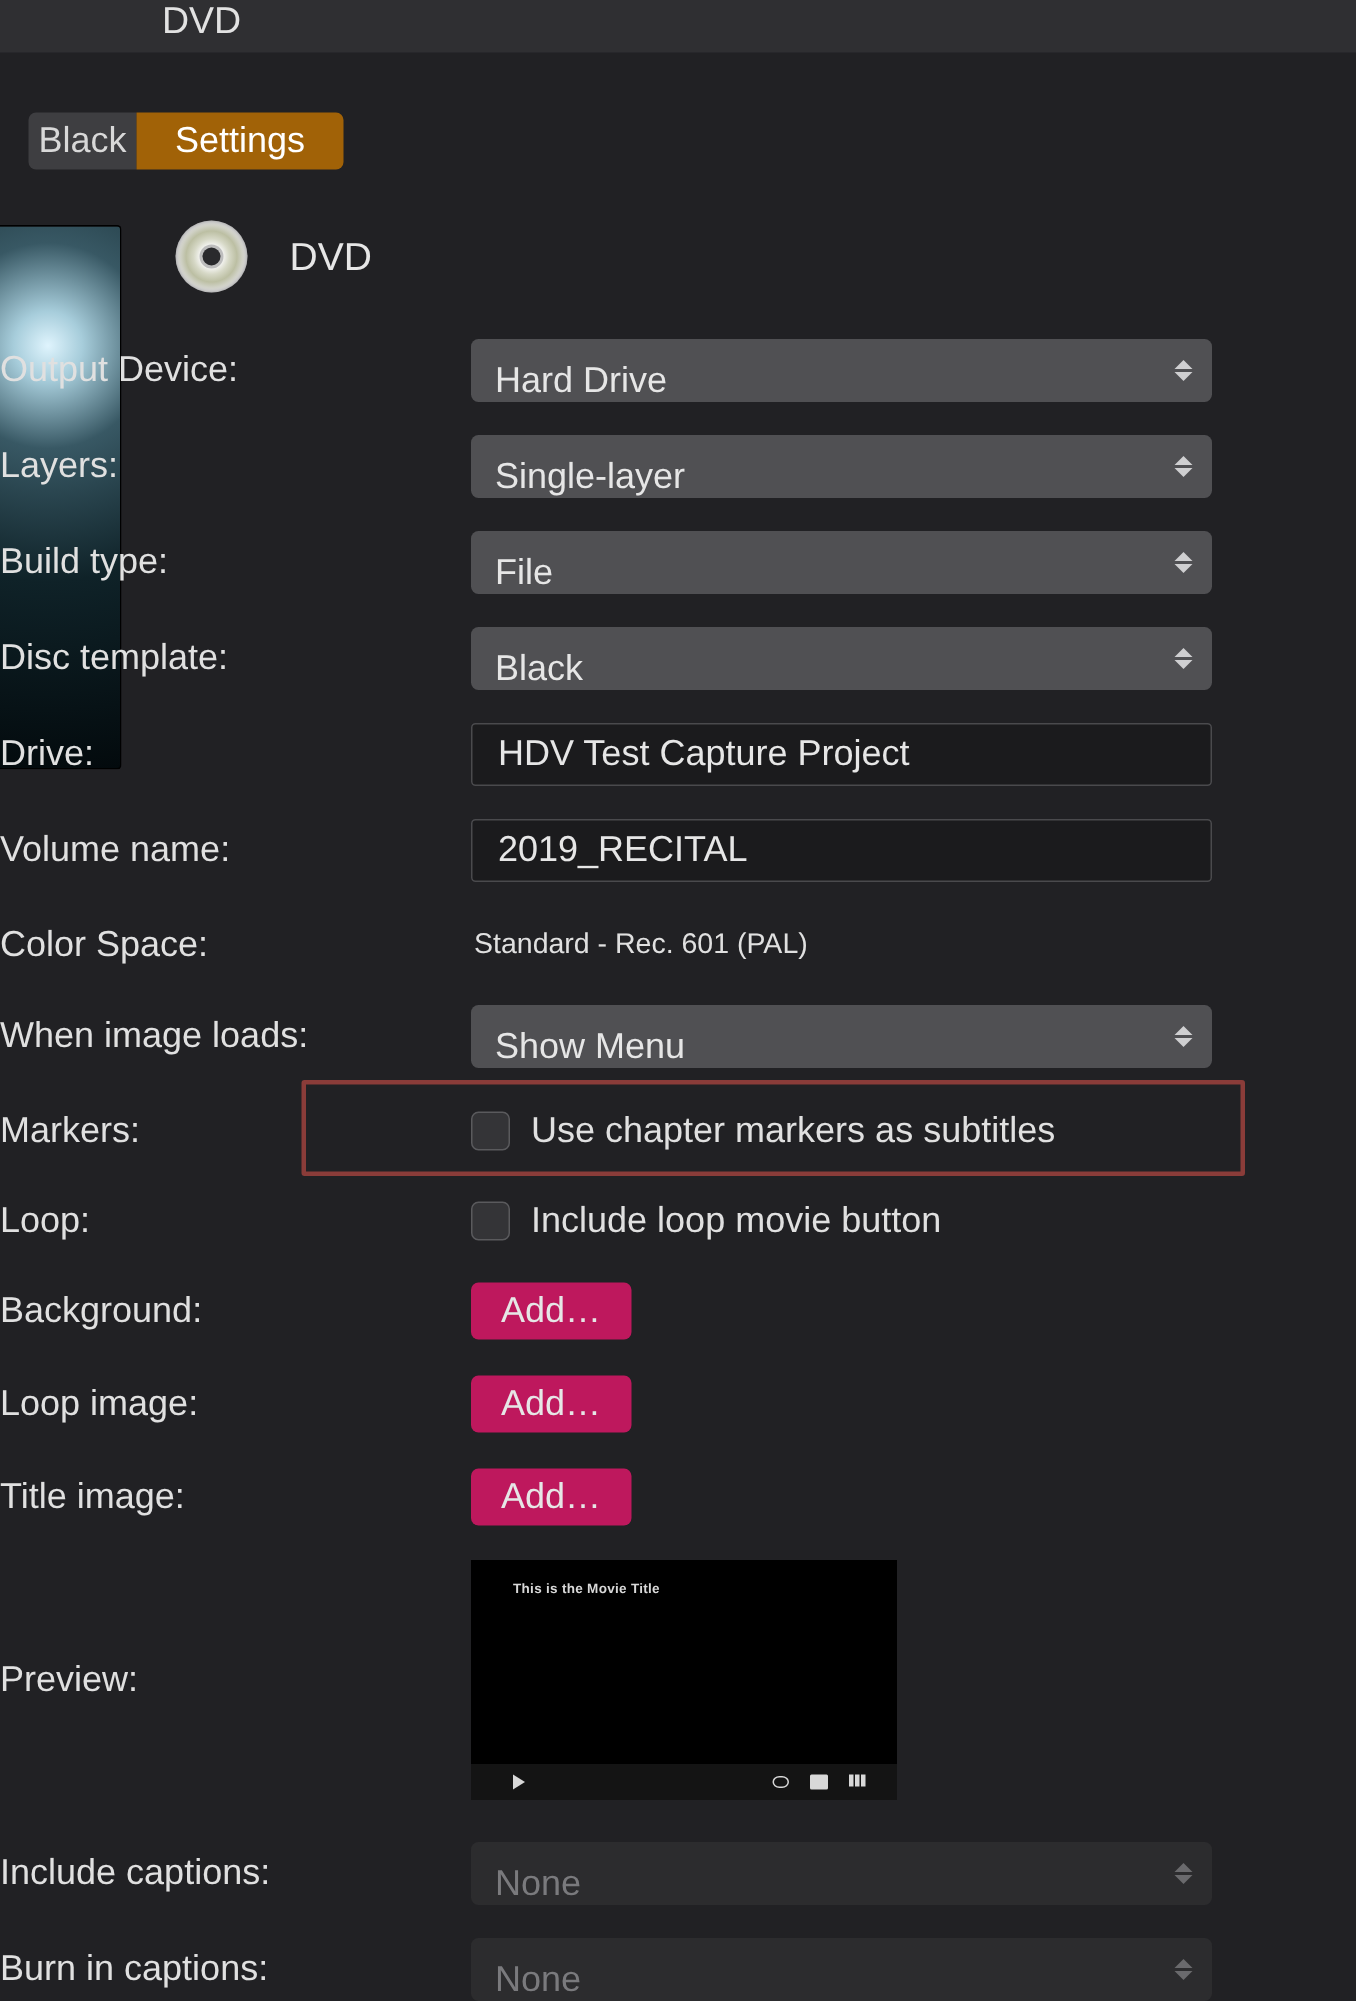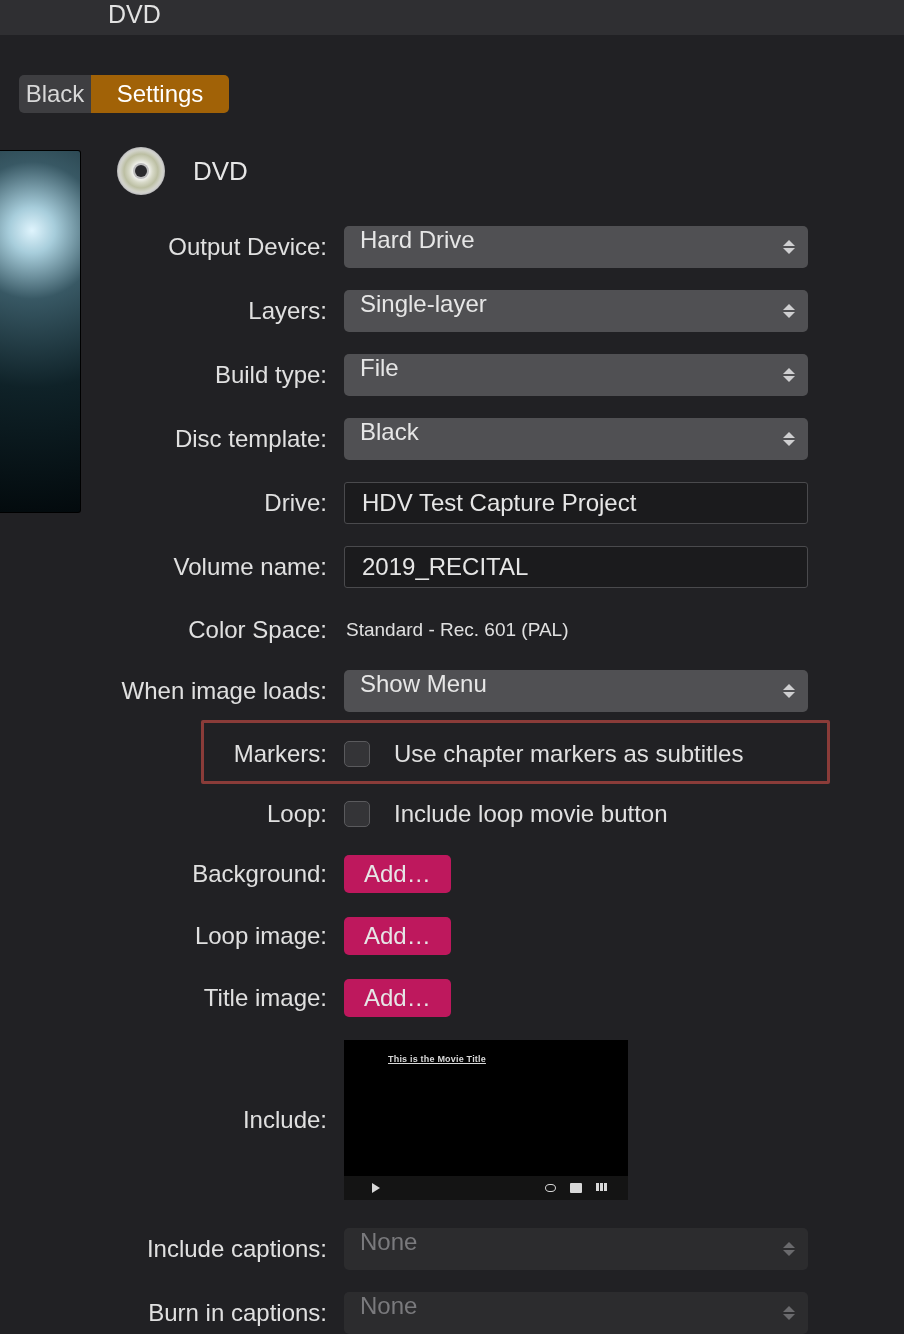--- a/index.html
+++ b/index.html
@@ -105,36 +105,35 @@
     color: #e6e6e6;
   }
   .row {
     display: flex;
     align-items: center;
     min-height: 40px;
     margin-bottom: 22px;
   }
   .row.tight { margin-bottom: 20px; }
   .label {
-    width: 344px;
-    text-align: right;
+    width: 314px;
     padding-right: 17px;
     font-size: 24px;
     color: #e0e0e0;
     flex-shrink: 0;
   }
   .select {
     position: relative;
     height: 42px;
     background: #505053;
     border-radius: 5px;
     flex: 1;
     margin-right: 96px;
     display: flex;
-    align-items: flex-start;
+    align-items: flex-end;
     padding-left: 16px;
     font-size: 24px;
     color: #e6e6e6;
     cursor: pointer;
   }
   .select.disabled {
     background: #2c2c2e;
     color: #7a7a7d;
     cursor: default;
   }
@@ -175,21 +174,21 @@
     font-family: inherit;
   }
   .static-value {
     font-size: 19px;
     color: #e0e0e0;
     padding-left: 2px;
   }
   .checkbox-row-inner {
     display: flex;
     align-items: center;
-    gap: 24px;
+    gap: 14px;
   }
   .checkbox {
     width: 26px;
     height: 26px;
     background: #343437;
     border: 1px solid #5a5a5d;
     border-radius: 5px;
     cursor: pointer;
     flex-shrink: 0;
   }
@@ -215,27 +214,26 @@
     cursor: pointer;
   }
   .preview-box {
     width: 284px;
     height: 160px;
     background: #000;
     position: relative;
   }
   .preview-title {
     position: absolute;
-    left: 44px;
+    left: 28px;
     top: 14px;
     font-size: 9px;
     font-weight: bold;
     color: #d8d8d8;
     letter-spacing: 0.2px;
-    text-decoration: underline;
   }
   .preview-controls {
     position: absolute;
     left: 0; right: 0; bottom: 0;
     height: 24px;
     background: #141414;
     display: flex;
     align-items: center;
     padding: 0 18px 0 28px;
   }
@@ -386,21 +384,21 @@
     <div class="label">Loop image:</div>
     <div class="add-btn">Add…</div>
   </div>
 
   <div class="row">
     <div class="label">Title image:</div>
     <div class="add-btn">Add…</div>
   </div>
 
   <div class="row" style="align-items:center; margin-bottom:28px;">
-    <div class="label">Include:</div>
+    <div class="label">Preview:</div>
     <div class="preview-box">
       <div class="preview-title">This is the Movie Title</div>
       <div class="preview-controls">
         <div class="pv-play"></div>
         <div class="pv-spacer"></div>
         <div class="pv-icon loop"></div>
         <div class="pv-icon"></div>
         <div class="pv-icon chap">
             <span></span>
             <span></span>

